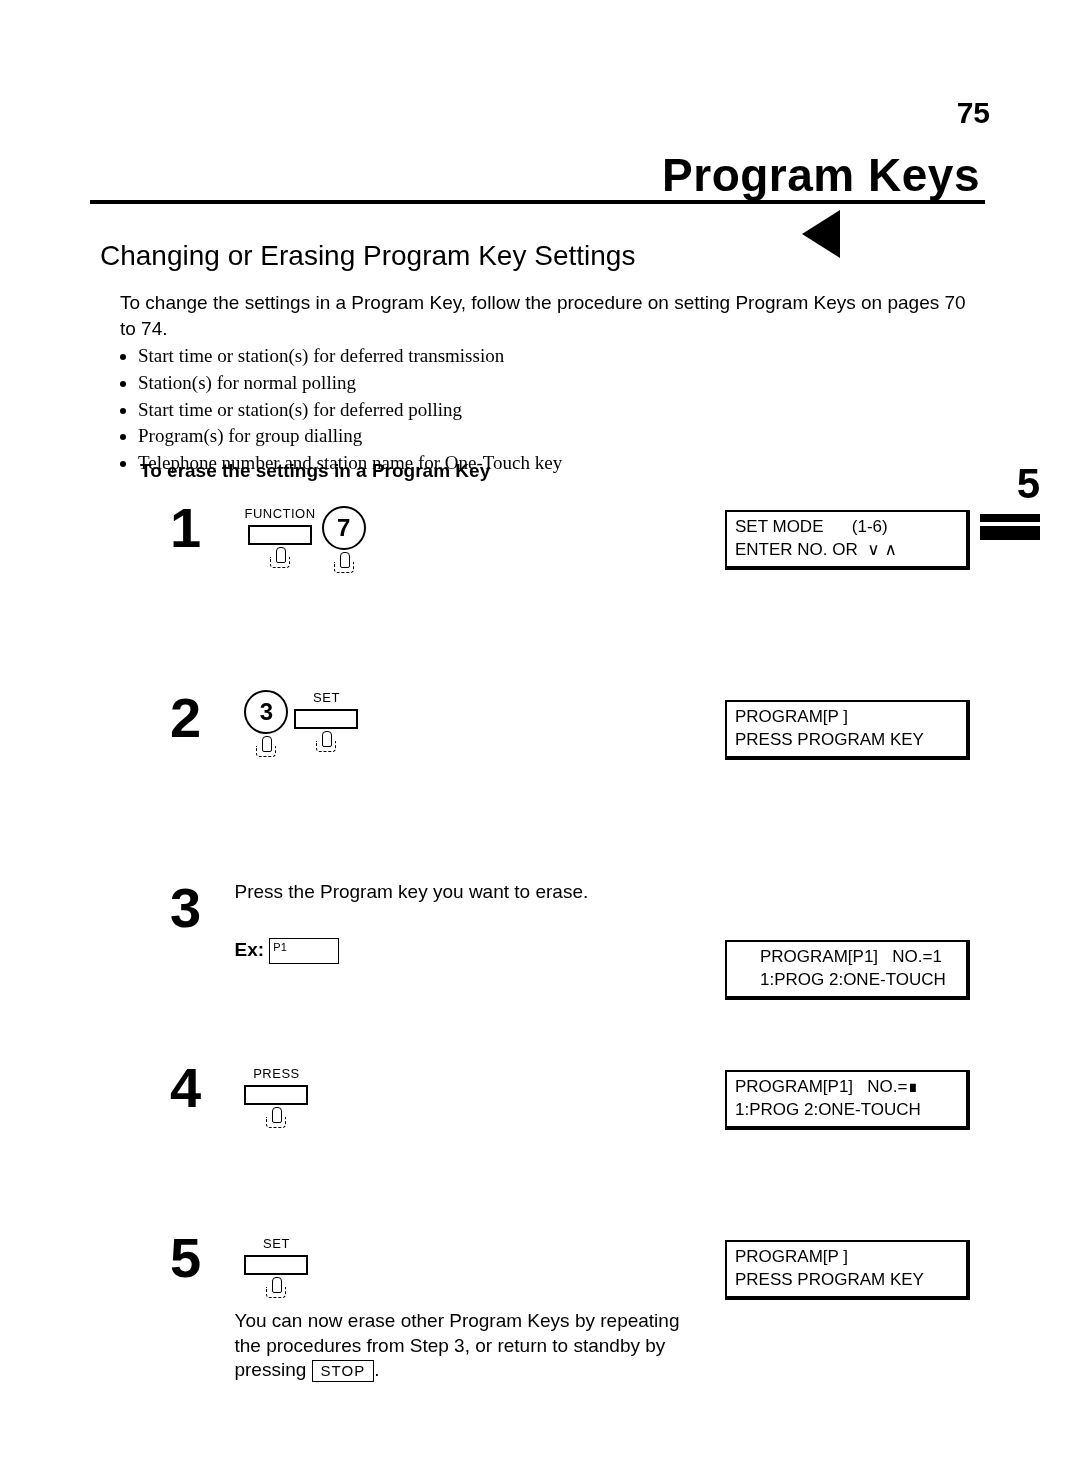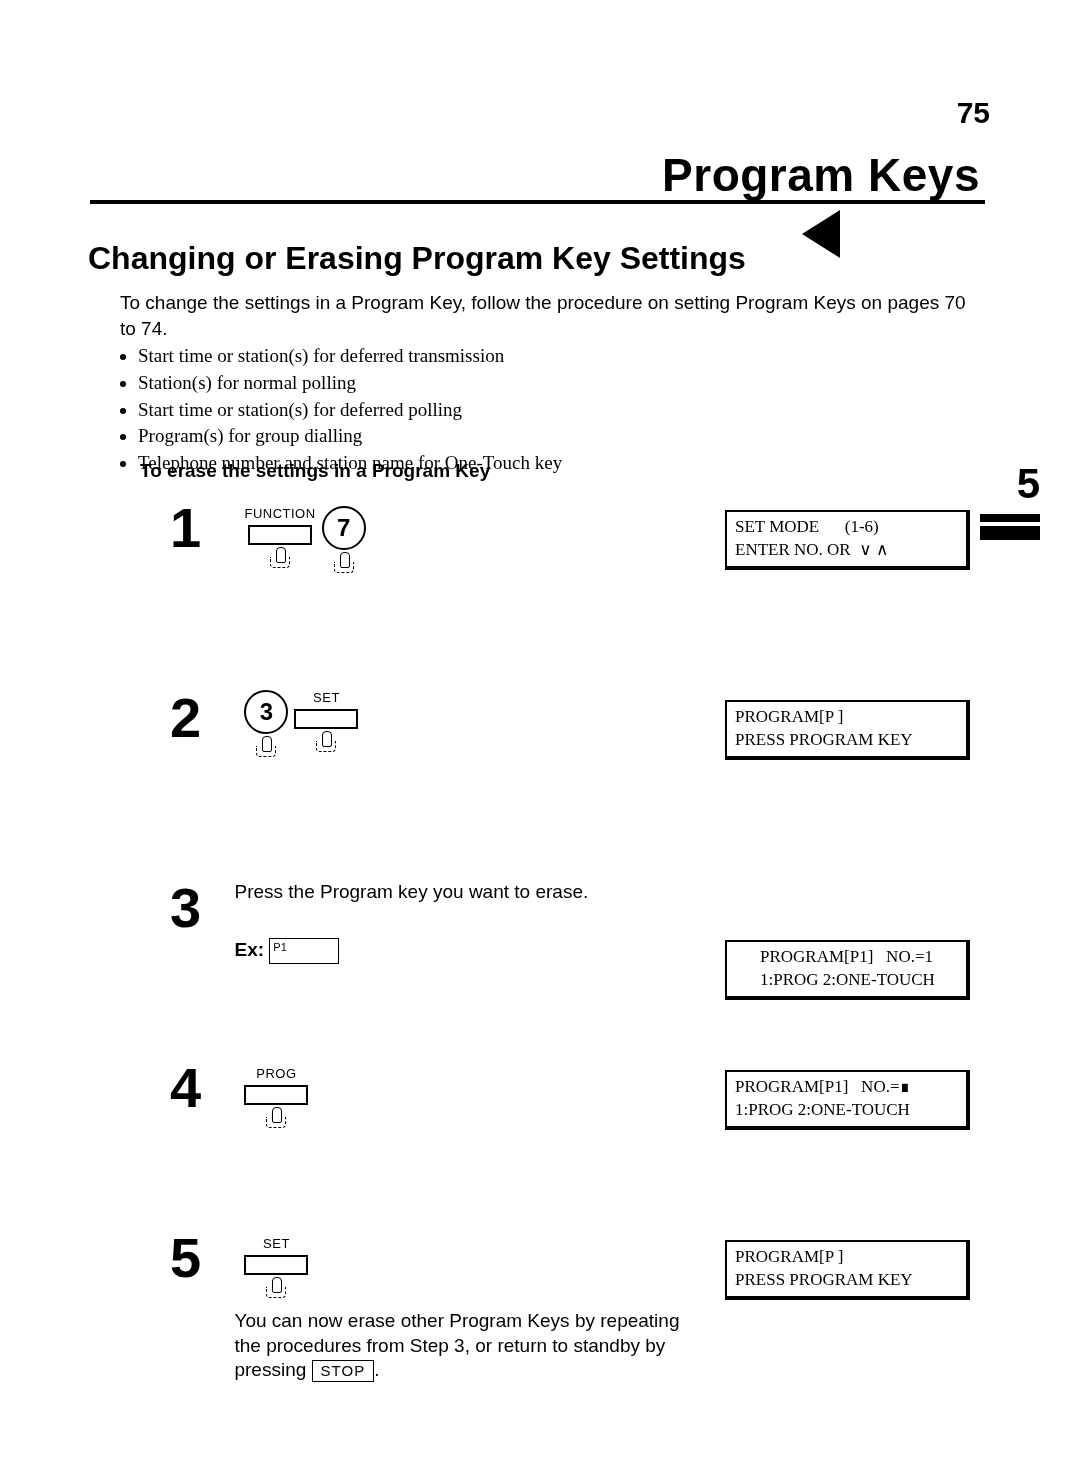--- a/index.html
+++ b/index.html
@@ -37,23 +37,23 @@
   }
   .triangle-left {
     width: 0; height: 0;
     border-top: 24px solid transparent;
     border-bottom: 24px solid transparent;
     border-right: 38px solid #000;
   }
   .section-title {
     position: absolute;
     top: 240px;
-    left: 88px;
-    font-size: 32px;
-    font-weight: bold;
+    left: 100px;
+    font-size: 28px;
+    font-weight: normal;
   }
   .intro {
     position: absolute;
     top: 290px;
     left: 120px;
     right: 100px;
     font-size: 19px;
     line-height: 1.35;
   }
   .intro ul { margin: 2px 0 0 0; padding-left: 18px; font-family: Liberation Serif, serif; }
@@ -101,21 +101,21 @@
     max-width: 480px;
   }
   .lcd {
     position: absolute;
     right: 10px;
     top: 10px;
     width: 245px;
     border: 2px solid #000;
     border-right-width: 4px;
     border-bottom-width: 4px;
-    font-family: Liberation Serif, serif;
+    font-family: Liberation Sans, sans-serif;
     font-size: 17px;
     line-height: 1.35;
     padding: 4px 8px;
     white-space: pre;
   }
   .btn-rect {
     display: inline-block;
     width: 64px;
     height: 20px;
     border: 2px solid #000;
@@ -277,21 +277,21 @@
     </span>
     <div class="lcd" style="top:60px;padding-left:33px;"><span>PROGRAM[P1]   NO.=1</span>
 <span>1:PROG 2:ONE-TOUCH</span></div>
   </div>
 
   <div class="step step4">
     <span class="step-num">4</span>
     <span class="step-body">
       <span class="key-group">
         <span class="key-col">
-          <span class="btn-label">PROG</span>
+          <span class="btn-label">PRESS</span>
           <span class="btn-rect"></span>
           <span class="press-icon"></span>
         </span>
       </span>
     </span>
     <div class="lcd"><span>PROGRAM[P1]   NO.=∎</span>
 <span>1:PROG 2:ONE-TOUCH</span></div>
   </div>
 
   <div class="step step5">

